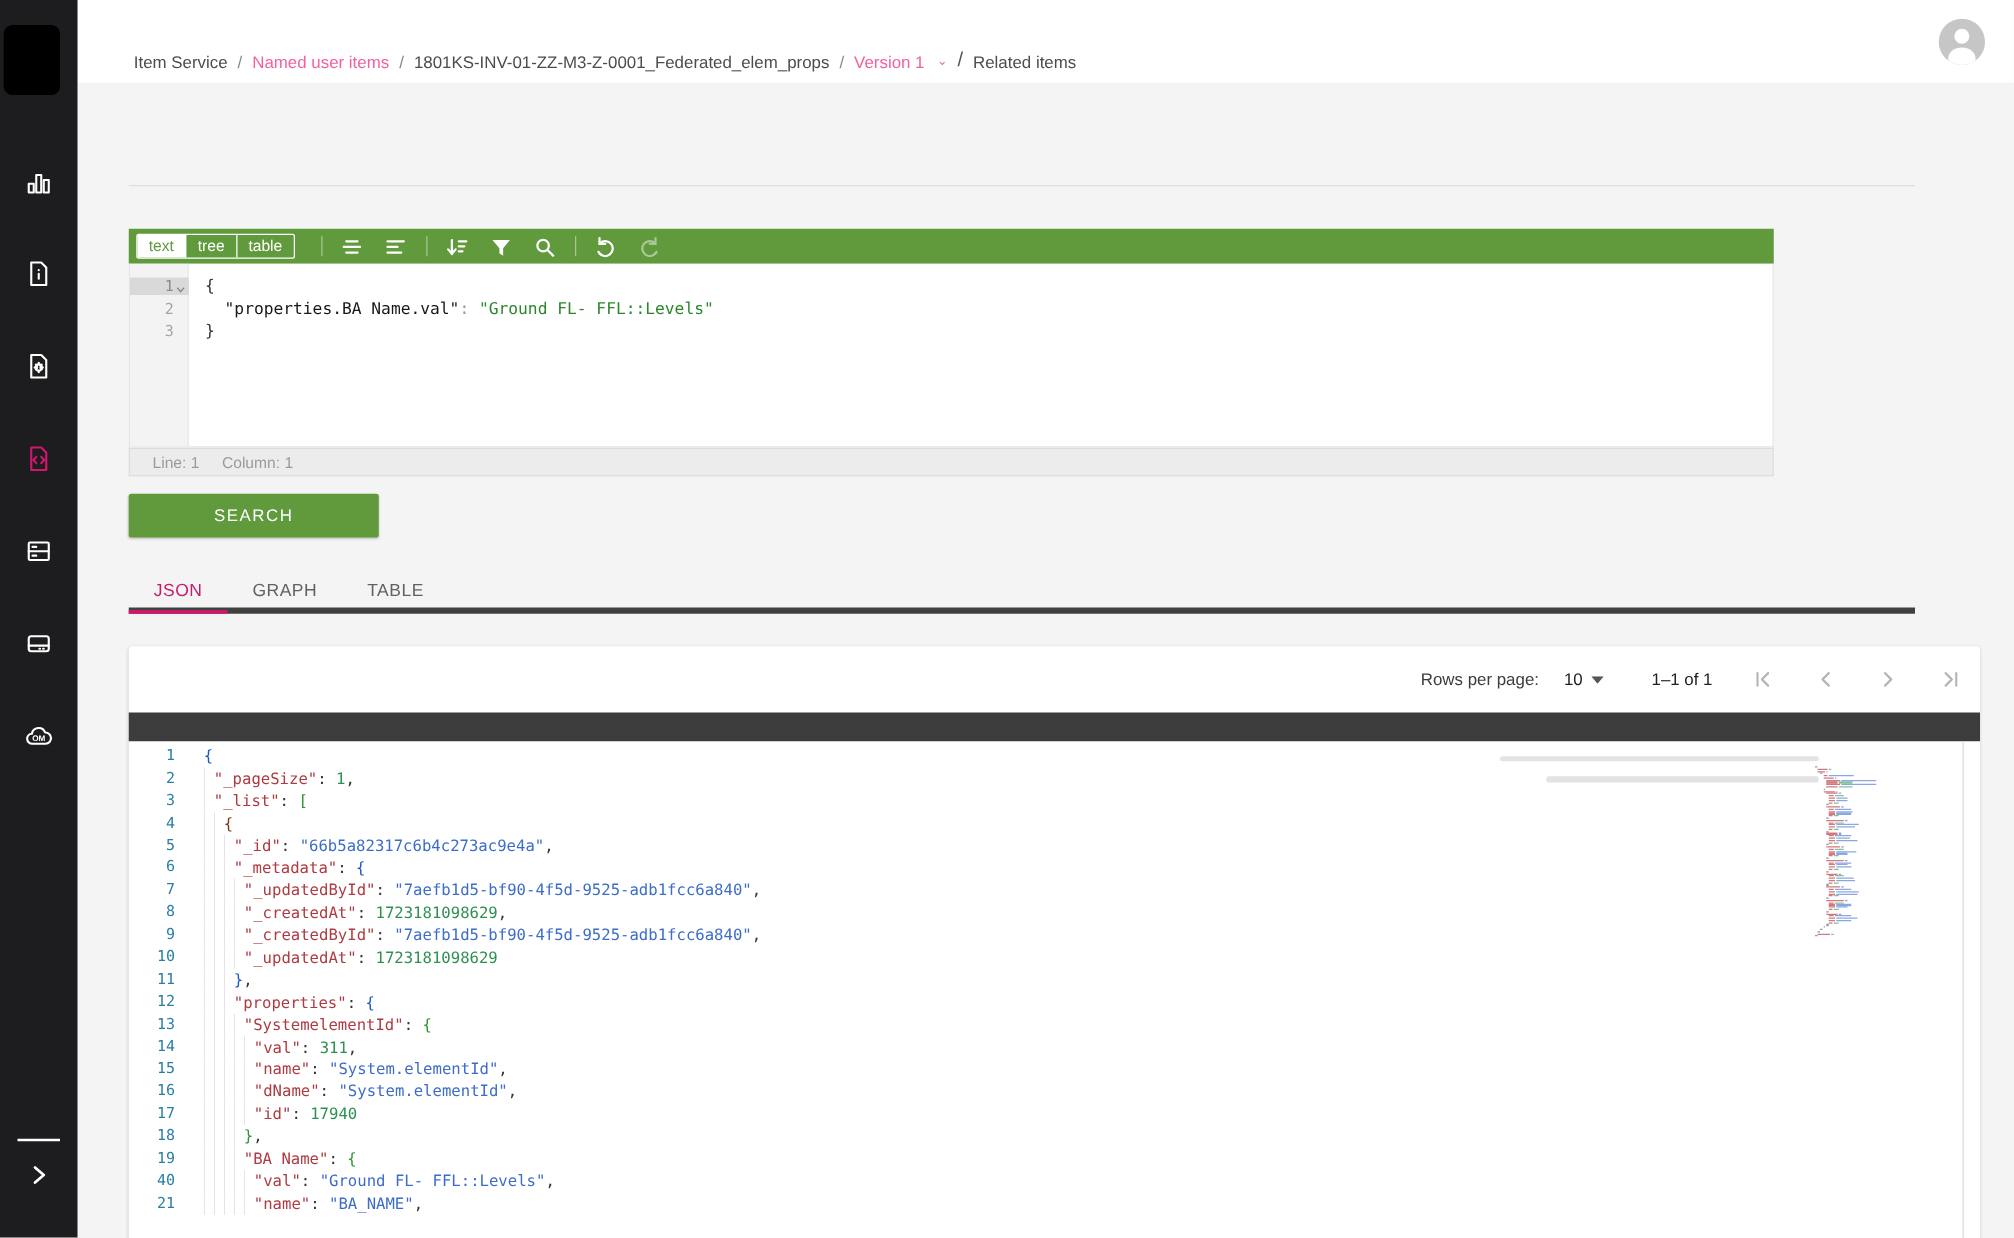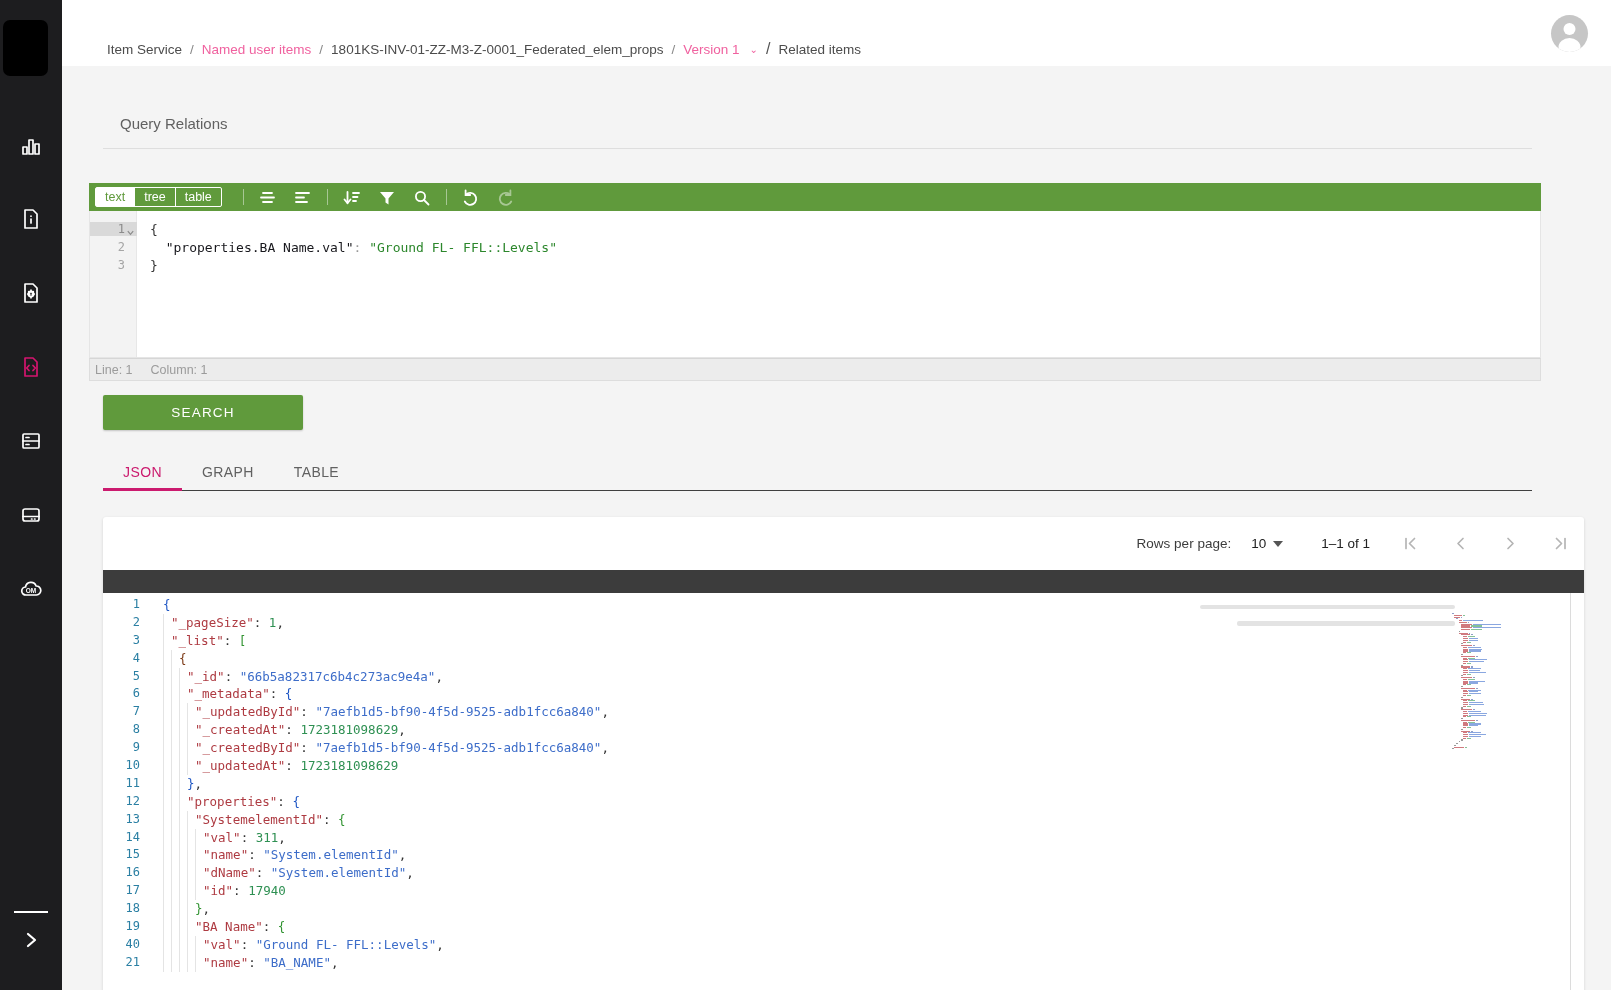--- a/index.html
+++ b/index.html
@@ -32,21 +32,21 @@
 
   
   #query-tabs { position:absolute; left:103px; top:101px; width:1429px; height:48px;
                 display:flex; border-bottom:1px solid #dedede; }
   .qtab { padding:0 17px; font-size:15px; color:#616161; background:none; border:none;
           height:48px; display:flex; align-items:center; cursor:pointer;
           border-bottom:3px solid transparent; margin-bottom:-2px; font-family:inherit; }
   .qtab.active { color:#cb1a6e; border-bottom-color:#cb1a6e; }
 
   
-  #editor { position:absolute; left:89px; top:183px; width:1452px; }
+  #editor { position:absolute; left:103px; top:183px; width:1316px; }
   #ed-toolbar { height:28px; background:#609a3c; display:flex; align-items:center; padding-left:6px; gap:13px; }
   #mode-group { display:flex; border:1px solid #fff; border-radius:2px; margin-right:8px; }
   .mode-btn { font-size:12.5px; padding:2px 9px; color:#fff; background:transparent; border:none;
               border-right:1px solid #fff; cursor:pointer; font-family:inherit; }
   .mode-btn:last-child { border-right:none; }
   .mode-btn.active { background:#fff; color:#609a3c; }
   .tb-sep { width:1px; height:16px; background:rgba(255,255,255,.45); }
   .tb-btn { width:22px; height:22px; background:none; border:none; color:#fff; cursor:pointer;
             display:flex; align-items:center; justify-content:center; padding:0; }
   .tb-btn svg { width:19px; height:19px; }
@@ -55,30 +55,30 @@
   #ed-body { position:relative; height:147px; background:#fff; border:1px solid #e5e5e5; border-top:none;
              padding-top:9px; overflow:hidden; font-family:"DejaVu Sans Mono", monospace; font-size:13px; }
   #ed-gutter-bg { position:absolute; left:0; top:0; width:47px; height:100%; background:#f3f3f3; border-right:1px solid #e7e7e7; }
   .ed-row { position:relative; height:18px; display:flex; align-items:center; }
   .ed-ln { width:47px; flex:0 0 47px; text-align:right; padding-right:12px; color:#a5a5a5;
            font-size:12px; position:relative; z-index:1; }
   .ed-row.cur .ed-ln { background:#d9d9d9; color:#8b8b8b; }
   .ed-fold { position:absolute; left:36px; top:5px; width:9px; height:9px; color:#8b8b8b; cursor:pointer; z-index:2; }
   .ed-code { padding-left:13px; white-space:pre; }
   #ed-status { height:23px; background:#ececec; border:1px solid #ddd; border-top:1px solid #d6d6d6;
-               display:flex; align-items:center; gap:18px; padding-left:5px;
+               display:flex; align-items:center; gap:18px; padding-left:18px;
                font-size:12.5px; color:#9b9b9b; }
 
   #search-btn { position:absolute; left:103px; top:395px; width:200px; height:35px; background:#609a3c;
                 color:#fff; font-size:13.5px; letter-spacing:1.2px; border:none; border-radius:2px;
                 cursor:pointer; box-shadow:0 1px 2px rgba(0,0,0,.2); font-family:inherit; }
 
   
   #result-tabs { position:absolute; left:103px; top:455px; width:1429px; height:36px;
-                 display:flex; border-bottom:1px solid #404040; }
+                 display:flex; border-bottom:5px solid #404040; }
   .rtab { padding:0 20px; font-size:14px; letter-spacing:.4px; color:#616161; background:none; border:none;
           height:36px; display:flex; align-items:center; cursor:pointer; font-weight:500;
           border-bottom:3px solid transparent; margin-bottom:-2px; font-family:inherit; }
   .rtab.active { color:#cb1a6e; border-bottom-color:#cb1a6e; }
 
   
   #results { position:absolute; left:103px; top:517px; width:1481px; height:500px; background:#fff;
              box-shadow:0 1px 3px rgba(0,0,0,.14); border-radius:3px 3px 0 0; }
   #paginator { height:53px; display:flex; align-items:center; justify-content:flex-end; padding-right:14px; }
   #rows-label { font-size:13.5px; color:#3c3c3c; }
@@ -188,21 +188,20 @@
     </div>
   <div id="avatar">
     <svg viewBox="0 0 37 37">
         <circle cx="18.5" cy="14" r="6" fill="#fff"></circle>
         <ellipse cx="18.5" cy="32" rx="11" ry="9" fill="#fff"></ellipse>
       </svg>
   </div>
 </div>
 
 <div id="query-tabs">
-    <button class="qtab">Query Relations</button>
   </div>
 
 <div id="editor">
   <div id="ed-toolbar">
     <div id="mode-group">
         <button class="mode-btn active">text</button>
         <button class="mode-btn">tree</button>
         <button class="mode-btn">table</button>
       </div>
     <span class="tb-sep"></span>

